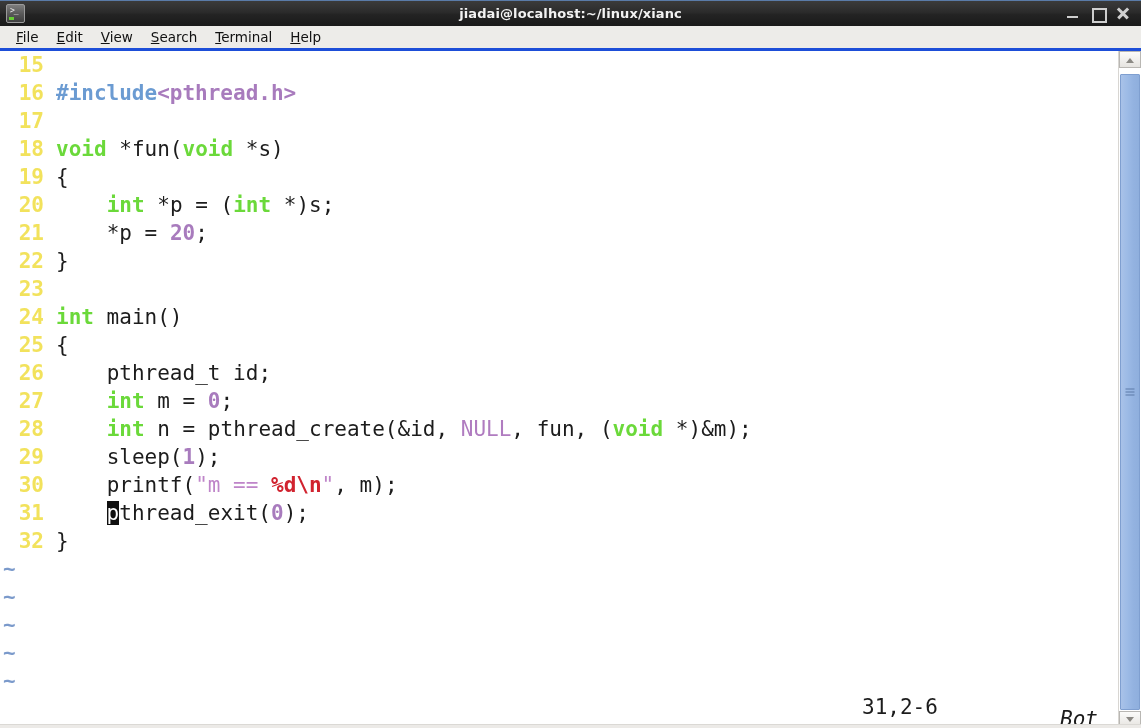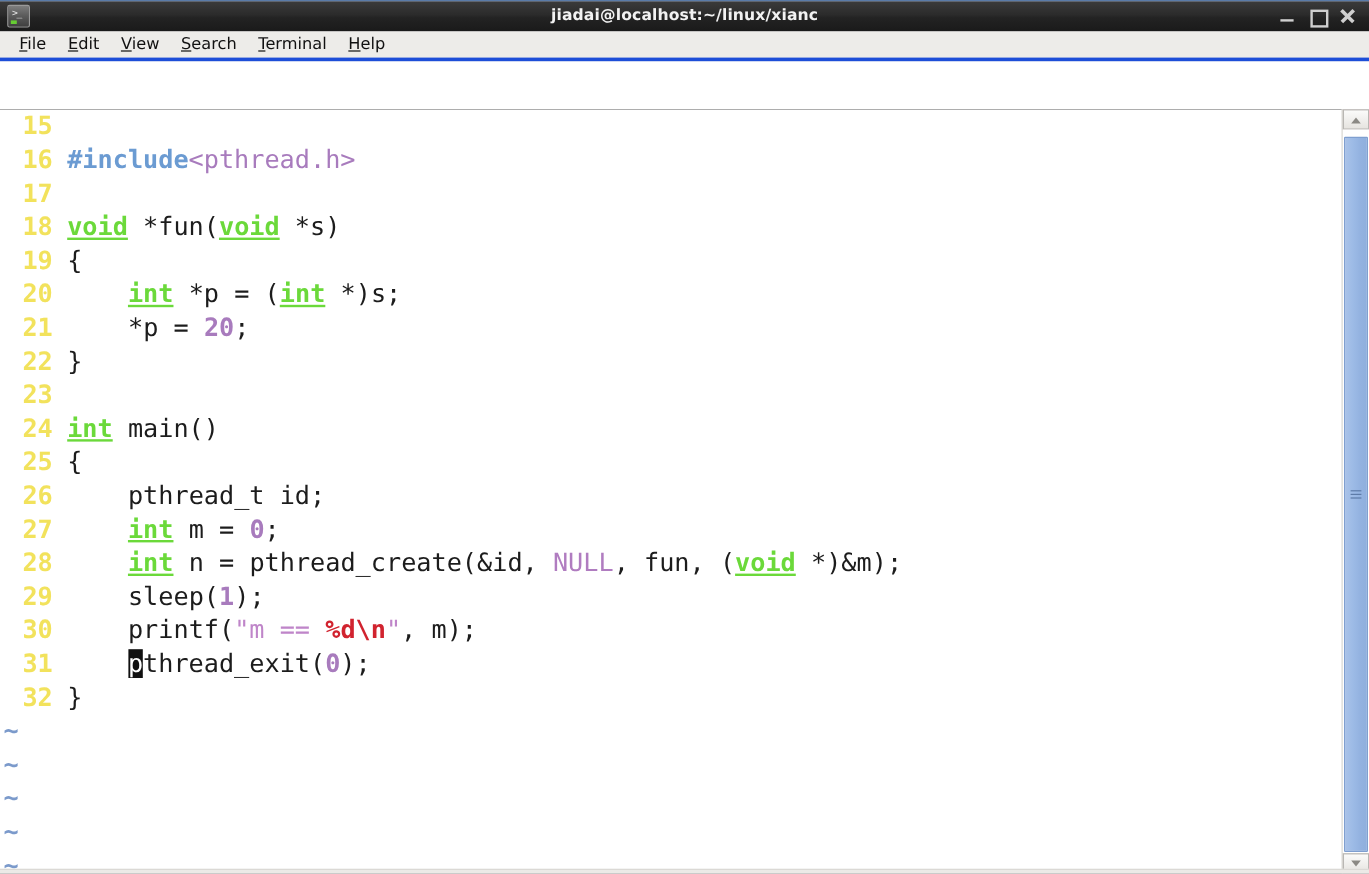--- a/index.html
+++ b/index.html
@@ -106,23 +106,22 @@
     cursor: default;
     white-space: nowrap;
   }
   .menu-item u { text-decoration: underline; }
 
   
   .body-area {
     flex: 1 1 auto;
     position: relative;
     display: flex;
-    background: #000000;
+    background: #0f766e;
     overflow: hidden;
-    margin-top: 40px;
   }
   .term {
     flex: 1 1 auto;
     position: relative;
     padding: 0;
     background: #ffffff;
     overflow: hidden;
   }
   .code {
     font-family: "DejaVu Sans Mono", monospace;
@@ -145,23 +144,23 @@
     margin-right: 12px;
   }
   .tilde {
     display: inline-block;
     width: 44px;
     text-align: left;
     padding-left: 3px;
     color: #7b9acb;
     font-weight: bold;
   }
-  .kw     { color: #6bd93a; font-weight: bold; text-decoration: underline; }
+  .kw     { color: #6bd93a; font-weight: bold; }
   .pre    { color: #6b9bd2; font-weight: bold; }
-  .hdr    { color: #a87bbd; font-weight: normal; }
+  .hdr    { color: #a87bbd; font-weight: bold; }
   .num    { color: #a87bbd; font-weight: bold; }
   .const  { color: #b07cc0; font-weight: normal; }
   .str    { color: #bf85c9; }
   .esc    { color: #d1232f; font-weight: bold; }
   .plain  { color: #1c1c1c; }
   .cursor {
     background: #101010;
     color: #ffffff;
   }
 

